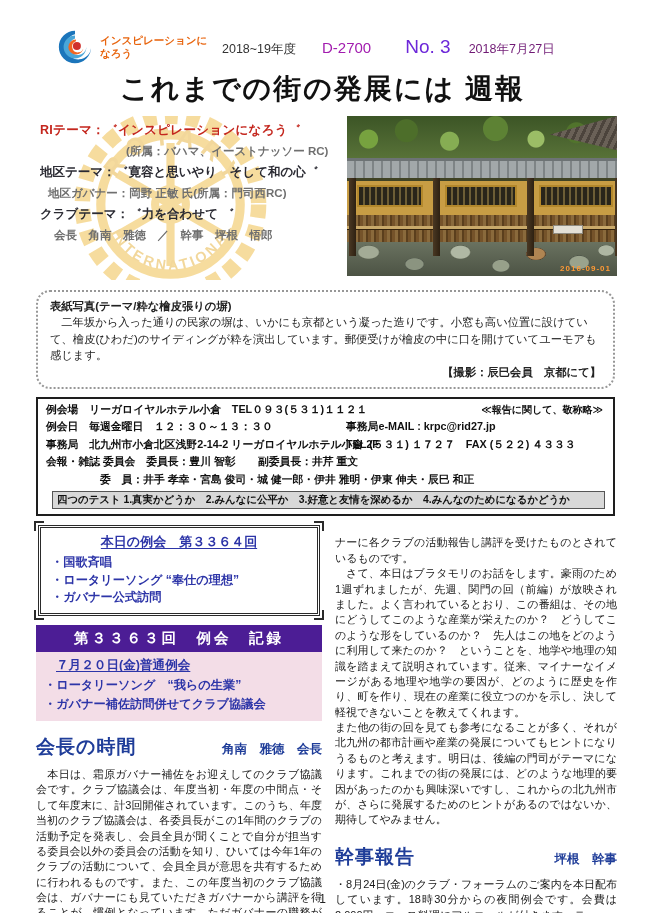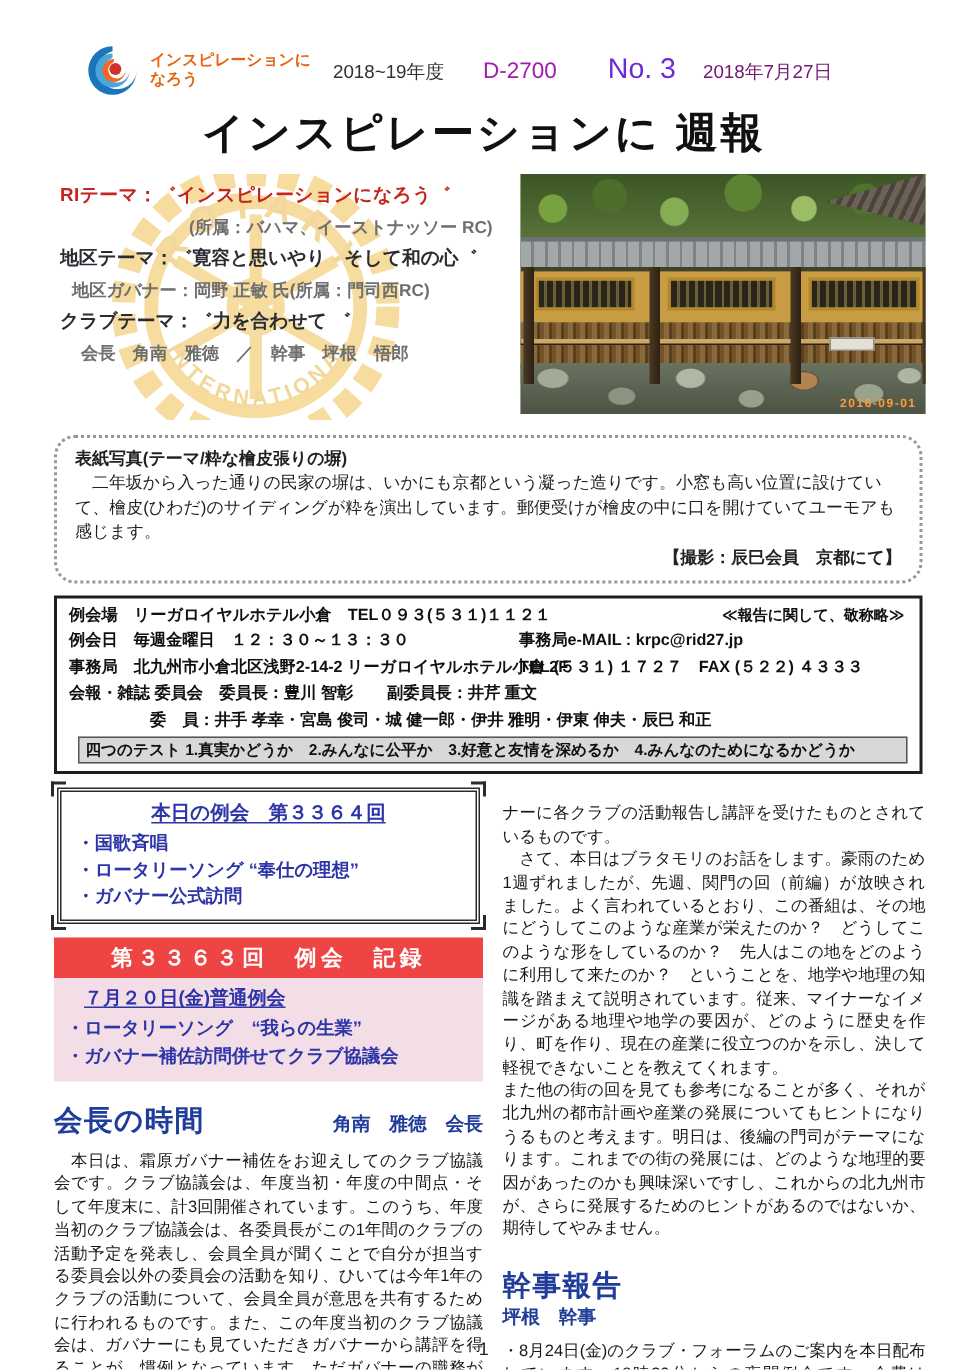--- a/index.html
+++ b/index.html
@@ -91,33 +91,33 @@
 
   .meeting-box { position:relative; border:3px double #2a2a2a; padding:5px 10px 7px; margin:2px 2px 0; }
   .mb-corner { position:absolute; width:10px; height:10px; border:2px solid #2a2a2a; }
   .mb-tl { top:-7px; left:-7px; border-right:none; border-bottom:none; }
   .mb-tr { top:-7px; right:-7px; border-left:none; border-bottom:none; }
   .mb-bl { bottom:-7px; left:-7px; border-right:none; border-top:none; }
   .mb-br { bottom:-7px; right:-7px; border-left:none; border-top:none; }
   .mb-title { color:#2d35a8; font-weight:bold; font-size:13px; text-align:center; text-decoration:underline; text-underline-offset:2px; margin-bottom:3px; }
   .mb-item { color:#2d35a8; font-weight:bold; font-size:12.2px; line-height:1.42; }
 
-  .record-banner { margin-top:9px; background:#ef4444; color:#fff; font-weight:bold; font-size:14.5px; text-align:center; letter-spacing:3px; padding:4px 0; }
+  .record-banner { margin-top:9px; background:#4c1d95; color:#fff; font-weight:bold; font-size:14.5px; text-align:center; letter-spacing:3px; padding:4px 0; }
   .record-sub { background:#f3dde7; padding:5px 6px 8px 8px; }
   .rs-date { color:#2d35a8; font-weight:bold; font-size:12.6px; text-decoration:underline; text-underline-offset:2px; margin-left:12px; margin-bottom:2px; }
   .rs-item { color:#2d35a8; font-weight:bold; font-size:12.2px; line-height:1.5; }
 
   .sec-head { display:flex; justify-content:space-between; align-items:baseline; margin-top:13px; }
   .sec-title { color:#1f3d99; font-weight:bold; font-size:19px; letter-spacing:1px; }
   .sec-speaker { color:#1f3d99; font-weight:bold; font-size:12.5px; }
   .body-p { margin-top:7px; font-size:11px; line-height:1.4; text-align:justify; color:#181818; }
   .col-r .first-p { padding-top:12px; }
   .col-r .body-p { margin-top:0; }
   .col-r .p-gap { margin-top:0; }
-  .col-r .sec-head { margin-top:16px;flex-direction:column; }
+  .col-r .sec-head { margin-top:16px; }
   .col-r .sec-body { margin-top:7px; }
 
   .page-num { position:absolute; bottom:7px; left:0; right:0; text-align:center; font-size:12px; color:#222; }
 </style>
 </head>
 <body>
 
 <div class="hdr-top">
   <div class="logo-group">
     <svg class="logo-swirl" viewBox="0 0 40 40">
@@ -132,21 +132,21 @@
       <div>なろう</div>
     </div>
   </div>
   <div class="hdr-meta">
     <span class="hdr-term">2018~19年度</span>
     <span class="hdr-district">D-2700</span>
     <span class="hdr-issue">No. 3</span>
     <span class="hdr-date">2018年7月27日</span>
   </div>
 </div>
-<div class="page-title">インスピレーションに 週報</div>
+<div class="page-title">これまでの街の発展には 週報</div>
 
 <div class="top-cols">
   <div class="themes-col">
     <svg class="wm-svg" viewBox="0 0 200 200">
       <g fill="none" stroke="#f0c050">
         <circle cx="100" cy="100" r="86" stroke-width="15" stroke-dasharray="13 8"></circle>
         <circle cx="100" cy="100" r="68" stroke-width="9"></circle>
         <g stroke-width="8">
           <line x1="100" y1="40" x2="100" y2="160"></line>
           <line x1="48" y1="70" x2="152" y2="130"></line>

